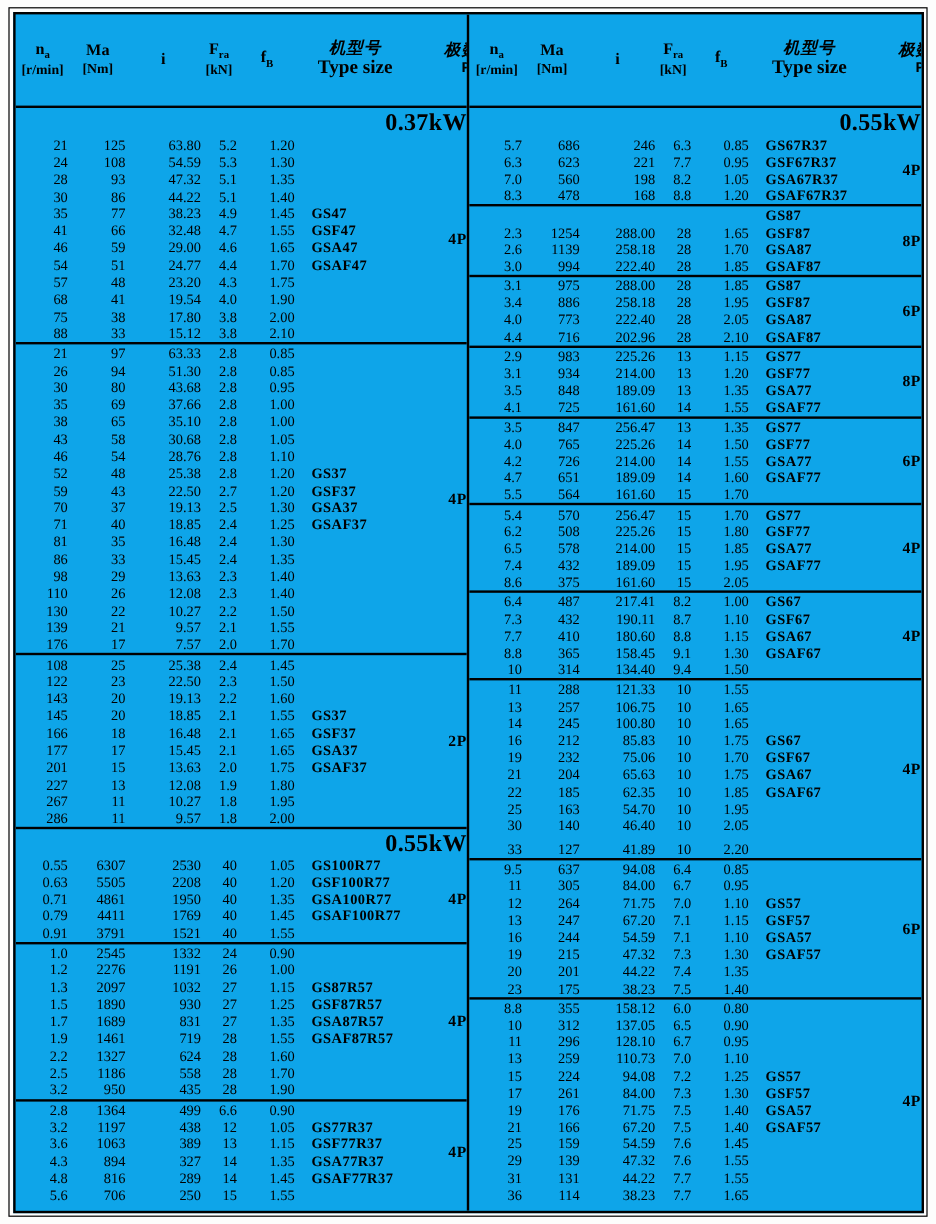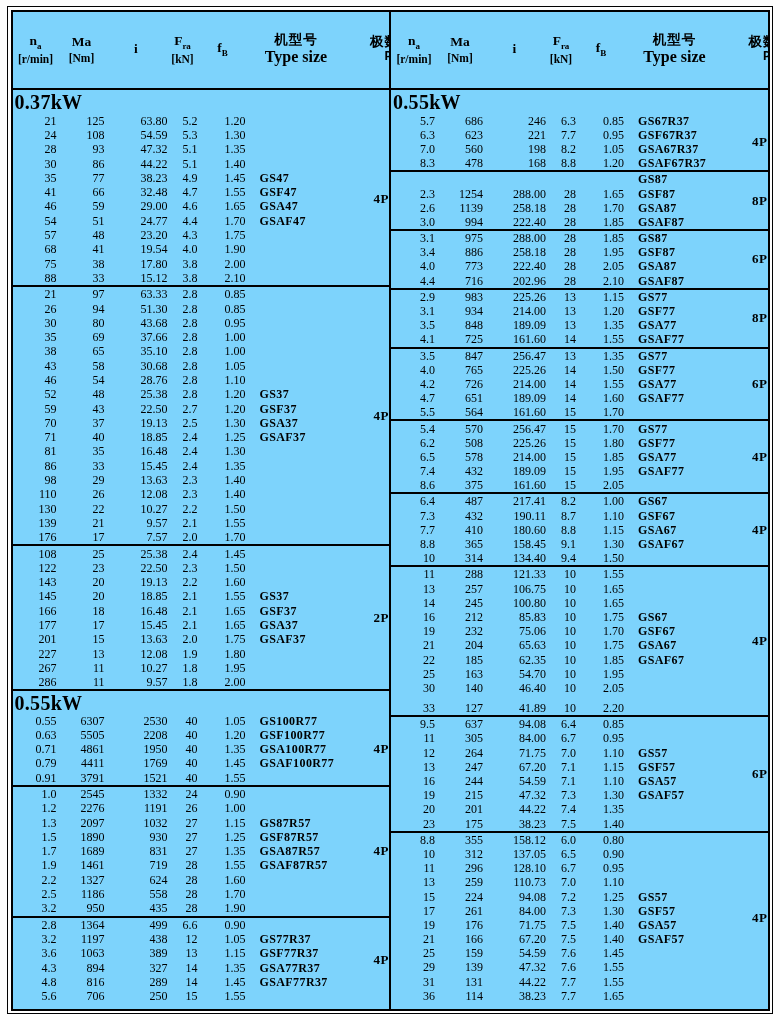--- a/index.html
+++ b/index.html
@@ -11,42 +11,43 @@
     color: #000;
   }
   .page { position: relative; width: 780px; height: 1020px; background: #fdfdfc; }
   .outer-frame {
     position: absolute; top: 6px; left: 7px; right: 7px; bottom: 6px;
     border: 1.5px solid #000; padding: 2.5px;
   }
   .inner-frame {
     width: 100%; height: 100%;
     border: 2.5px solid #000;
-    display: flex; overflow: hidden; background: #7dd3fc;
+    display: flex; overflow: hidden; background: #0ea5e9;
   }
   .half { flex: 1 1 0; overflow: hidden; --rh: 14.3px; min-width: 0; }
   .half.right { border-left: 2px solid #000; --rh: 14.2px; }
 
   .cols {
     display: grid;
     grid-template-columns: 46px 46px 63px 30px 50px 97px 1fr;
   }
   .thead { height: 78px; border-bottom: 2px solid #000; align-items: center; }
   .h-cell { display: flex; flex-direction: column; align-items: center; justify-content: center; gap: 2px; font-weight: bold; line-height: 1.05; }
   .h-sym { font-size: 13.5px; }
   .h-sub { font-size: 9px; vertical-align: sub; }
   .h-unit { font-size: 11.5px; }
-  .h-zh { font-size: 13.5px; letter-spacing: 1px; }
+  .h-zh { font-size: 13.5px; letter-spacing: 1px; font-style: italic; }
   .h-en { font-size: 16px; }
   .h-pole { letter-spacing: 2.5px; font-family: "Liberation Mono", "DejaVu Sans Mono", monospace; font-size: 12.5px; margin-left: 40px; }
 
   .section-title {
     height: 24px; line-height: 24px;
     font-size: 20px; font-weight: bold; letter-spacing: 0.3px;
     padding-left: 2px;
+    text-align: right;
   }
   .section-title.bordered { border-top: 2px solid #000; }
 
   .block { position: relative; }
   .block { border-top: 2px solid #000; }
   .block.first { border-top: none; }
 
   .row { height: var(--rh); align-items: center; font-size: 12px; line-height: 1; }
   .row.gap { margin-top: 6px; }
   .c-na  { text-align: right; padding-right: 2px; }

